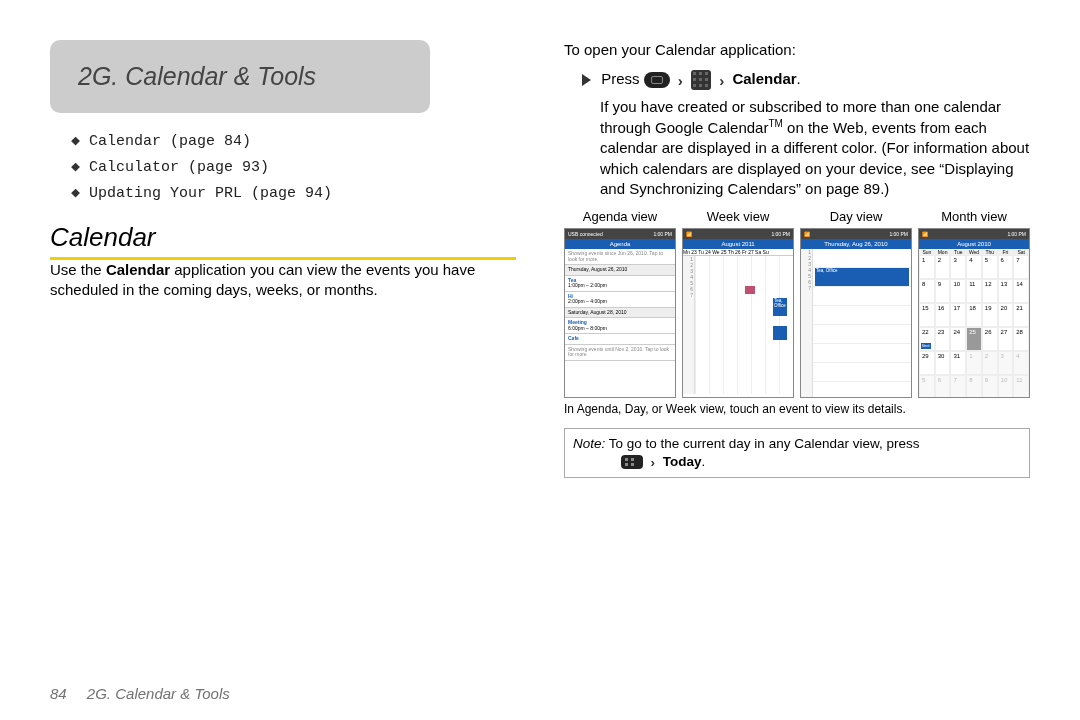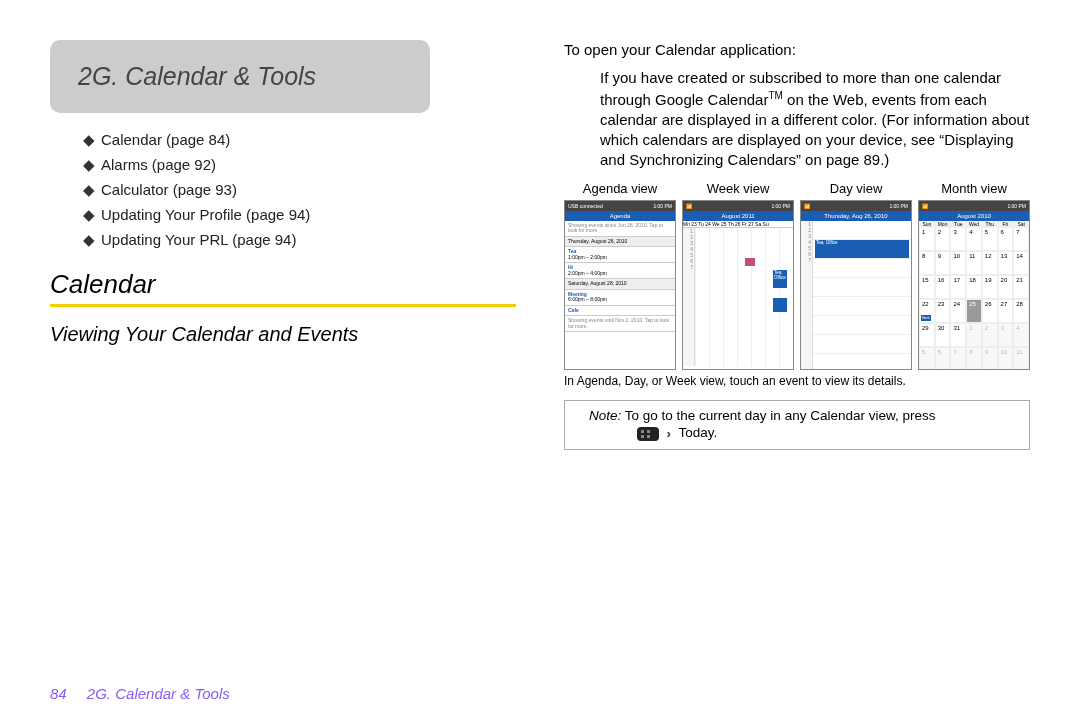--- a/index.html
+++ b/index.html
@@ -38,21 +38,22 @@
     font-style: italic;
     font-size: 25px;
     color: #444;
   }
   .toc {
     margin: 10px 0 20px 20px;
     font-size: 15px;
     color: #222;
   }
   .toc-item {
-    margin: 7px 13px;
+    margin: 7px 1px;
+    font-family: Liberation Mono, monospace;
   }
   .toc-item .diamond {
     display: inline-block;
     width: 14px;
     margin-right: 4px;
     color: #333;
   }
   h2.section-title {
     font-style: italic;
     font-weight: normal;
@@ -275,26 +276,26 @@
     gap:24px;
     margin-top:4px;
     font-size:12px;
     line-height:1.2;
   }
   .caption-row .c1 { flex:3; }
   .caption-row .c2 { flex:1; }
   .note-box {
     border:1px solid #aaa;
     margin-top:12px;
-    padding:6px 24px;
+    padding:6px 8px;
     font-size:13.5px;
     line-height:1.3;
   }
   .note-box .nlabel { font-style:italic; }
-  .note-box .bold { font-weight:normal; }
+  .note-box .bold { font-weight:bold; }
   .menukey {
     display:inline-block;
     vertical-align:middle;
     width:22px; height:14px;
     background:#222;
     border-radius:4px;
     position:relative;
   }
   .menukey::after {
     content:"";
@@ -308,49 +309,58 @@
     background-size: 3px 3px;
     background-repeat:no-repeat;
     background-position: 0 0, 6px 0, 0 5px, 6px 5px;
   }
   .footer {
     position:absolute;
     left:50px;
     bottom:18px;
     font-style:italic;
     font-size:15px;
-    color:#8b5cf6;
+    color:#737373;
   }
   .footer .pn { margin-right:16px; }
 </style>
 </head>
 <body>
 
 <div class="page">
   <div class="left-col">
     <div class="chapter-badge">
       <div class="title">2G. Calendar &amp; Tools</div>
     </div>
 
     <div class="toc">
       <div class="toc-item"><span class="diamond">◆</span><span>Calendar (page 84)</span></div>
-      <div class="toc-item"><span class="diamond">◆</span><span>Alarms (page 92)</span></div>
       <div class="toc-item"><span class="diamond">◆</span><span>Calculator (page 93)</span></div>
-      <div class="toc-item"><span class="diamond">◆</span><span>Updating Your Profile (page 94)</span></div>
       <div class="toc-item"><span class="diamond">◆</span><span>Updating Your PRL (page 94)</span></div>
     </div>
 
     <h2 class="section-title">Calendar</h2>
-    <h3 class="sub-title">Viewing Your Calendar and Events</h3>
-
+
+    <div class="body-text">
+      <span>Use the </span><span class="bold">Calendar</span><span> application you can view the events you have scheduled in the coming days, weeks, or months.</span>
+    </div>
   </div>
 
   <div class="right-col">
     <div class="body-text" style="margin-bottom:8px;">To open your Calendar application:</div>
 
+    <div class="instr-line" style="margin-left:18px;">
+      <span class="playmark"></span>
+      <span>Press</span>
+      <span class="hardkey"></span>
+      <span class="caret">›</span>
+      <span class="appicon"></span>
+      <span class="caret">›</span>
+      <span class="bold" style="font-weight:bold">Calendar</span><span>.</span>
+    </div>
     <div class="body-text" style="margin-left:36px;">
       <span>If you have created or subscribed to more than one calendar through Google Calendar</span><span class="tmtext">TM</span><span> on the Web, events from each calendar are displayed in a different color. (For information about which calendars are displayed on your device, see “Displaying and Synchronizing Calendars” on page 89.)</span>
     </div>
 
     <div class="views-row">
 
       <div class="view-col">
         <div class="view-label">Agenda view</div>
         <div class="phone">
           <div class="status-bar">

